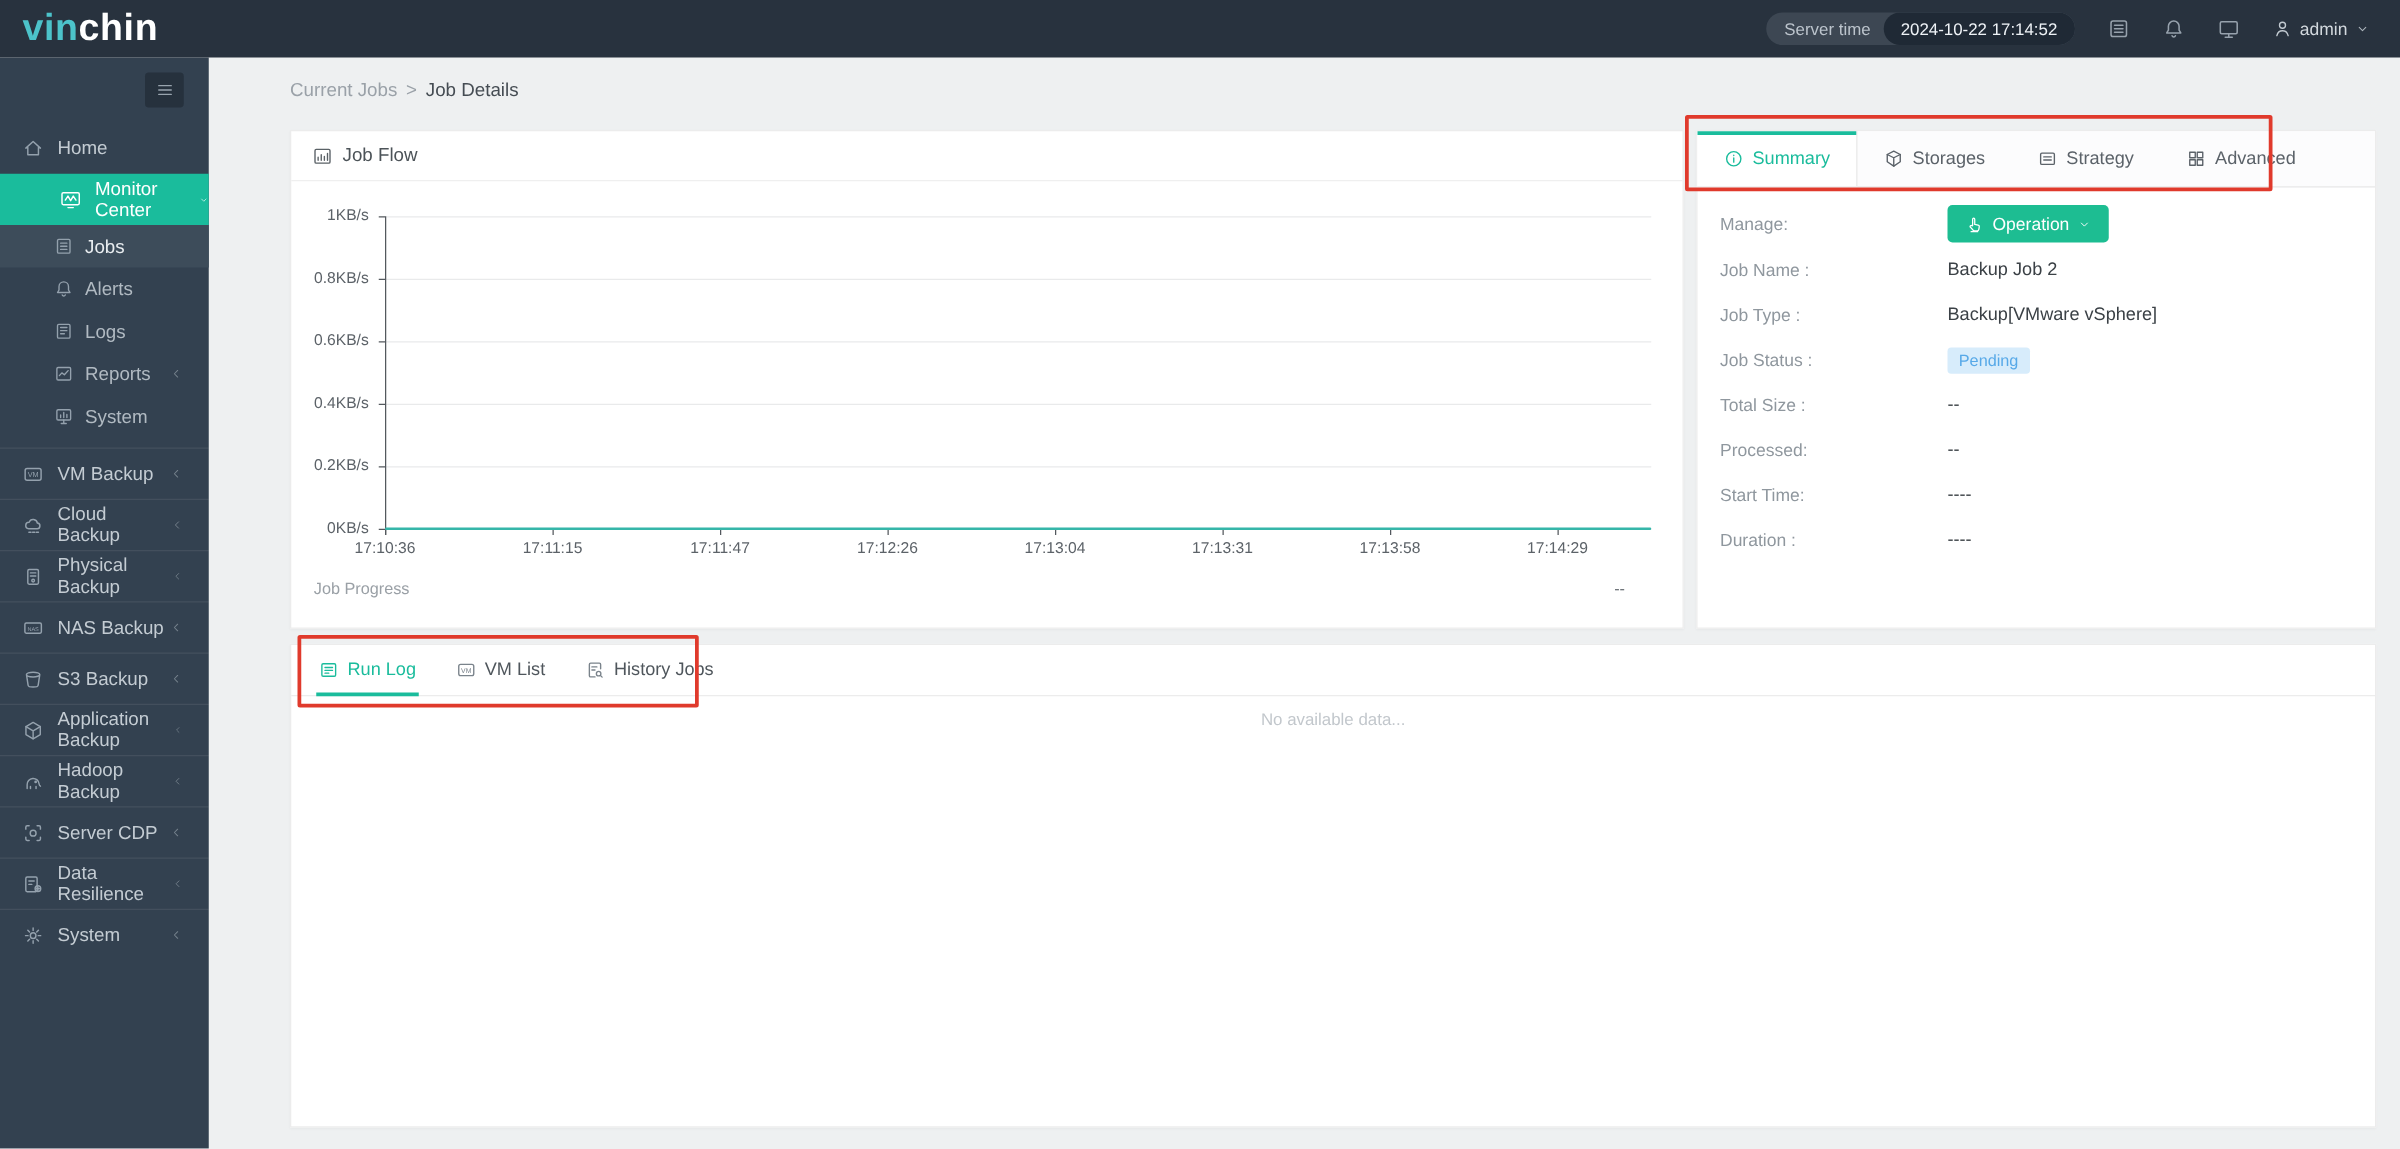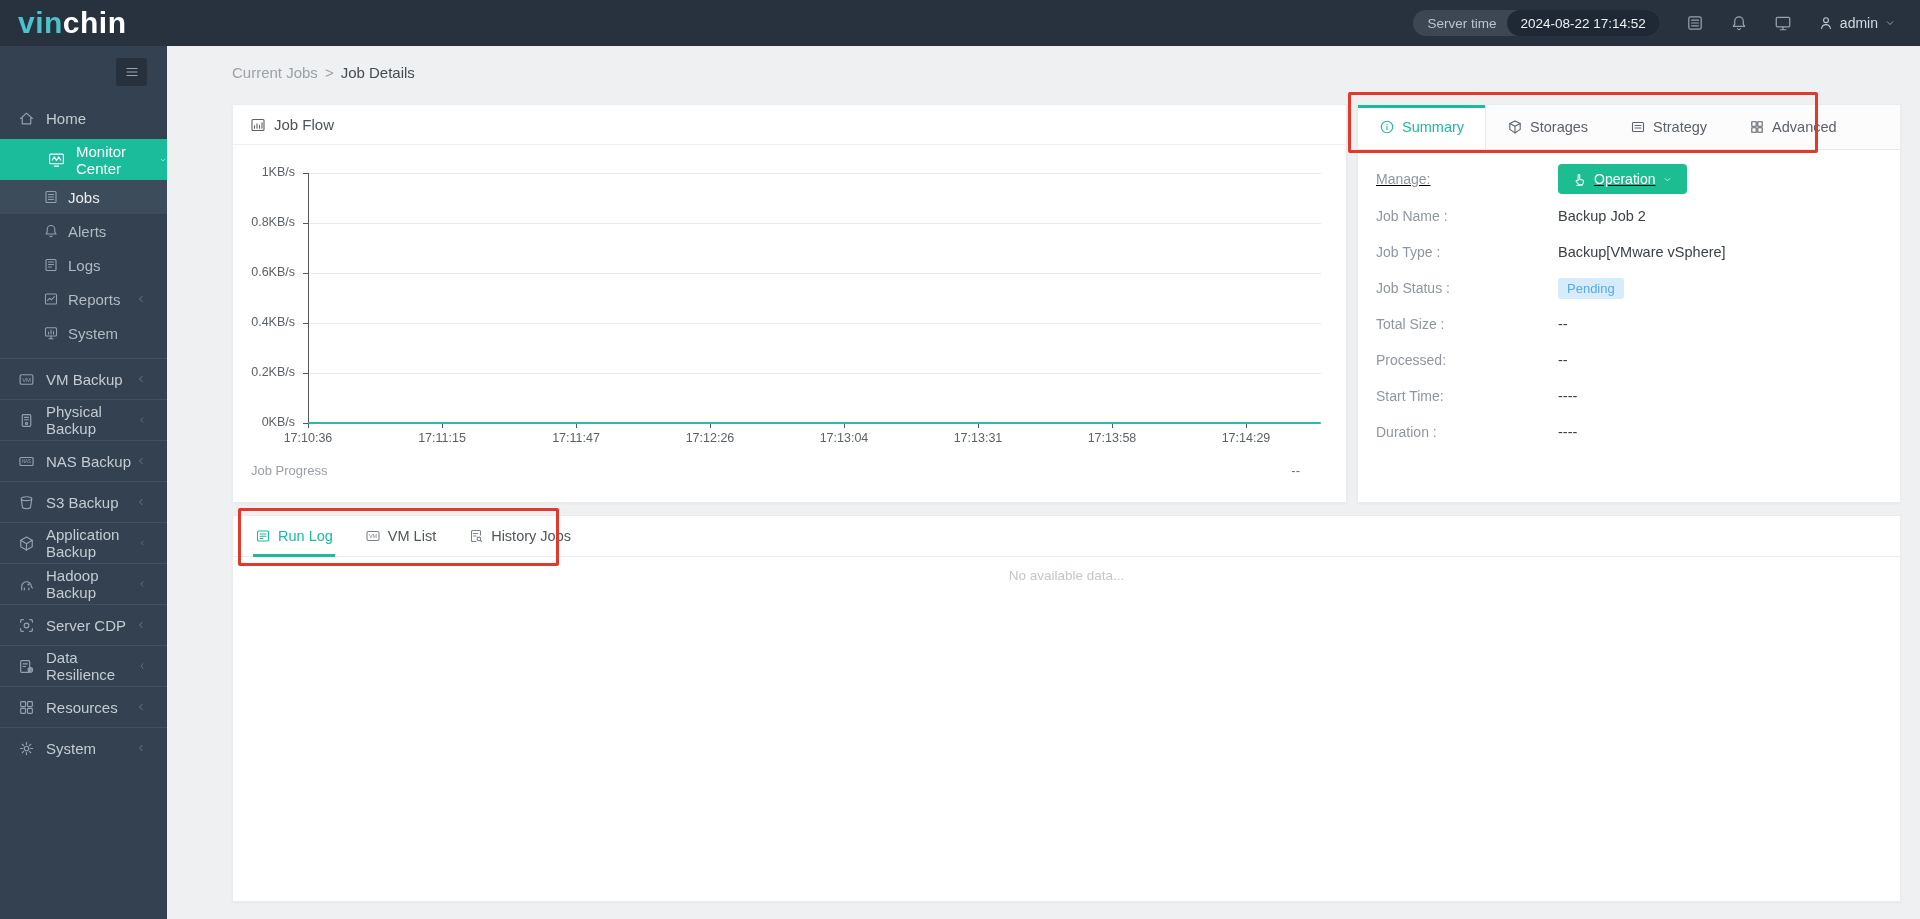--- a/index.html
+++ b/index.html
@@ -62,21 +62,21 @@
   .progress-row { position:absolute; left:18px; right:46px; top:358px; display:flex; justify-content:space-between; font-size:13px; color:#9aa0a6; }
   .progress-row .pv { color:#6a7076; }
 
   
   .summary { left:1357px; top:104px; width:544px; height:399px; }
   .sum-tabs { display:flex; height:45px; border-bottom:1px solid #e8e8e8; background:#fcfcfd; }
   .sum-tab { position:relative; display:flex; align-items:center; gap:7px; padding:0 21px; font-size:14.5px; color:#5b6269; cursor:pointer; }
   .sum-tab .ticon { width:16px; height:16px; display:flex; }
   .sum-tab.active { color:#1abc9c; background:#ffffff; border-right:1px solid #e8e8e8; }
   .sum-tab.active::before { content:""; position:absolute; left:0; top:0; right:0; height:3px; background:#1abc9c; }
-  .manage-row { display:flex; align-items:center; margin:14px 0 0 18px; height:30px;text-decoration:underline; }
+  .manage-row { display:flex; align-items:center; margin:14px 0 0 18px; height:30px; }
   .srl { width:182px; color:#8f979e; font-size:14px; flex:none; }
   .op-btn { display:flex; align-items:center; gap:7px; height:30px; padding:0 14px; background:#1dbd92; border:none; border-radius:4px; color:#ffffff; font-size:14px; font-family:inherit; cursor:pointer; }
   .op-btn .hic { width:15px; height:15px; display:flex; }
   .op-btn .hic svg { width:15px; height:15px; }
   .op-btn .cdn { width:11px; height:11px; display:flex; }
   .op-btn .cdn svg { width:11px; height:11px; }
   .sum-rows { margin-top:4px; }
   .sum-row { display:flex; align-items:center; height:36px; padding-left:18px; }
   .sum-row .srv { color:#3b4146; font-size:14.5px; }
   .sum-row.badge .srv { background:#d7ecfb; color:#57a9e8; font-size:13px; padding:3px 9px; border-radius:3px; }
@@ -100,21 +100,21 @@
 
 <div class="page">
 
   <div class="topbar">
     <div class="logo">
       <span class="p1">vin</span><span class="p2">chin</span>
     </div>
     <div class="tb-right">
       <div class="server-pill">
         <span class="st-label">Server time</span>
-        <span class="st-value">2024-08-22 17:14:52</span>
+        <span class="st-value">2024-10-22 17:14:52</span>
       </div>
       <span class="tb-ic">
           <svg viewBox="0 0 16 16" width="16" height="16" fill="none" stroke="currentColor" stroke-width="1.1" stroke-linecap="round" stroke-linejoin="round" style="width:100%;height:100%">
             <rect x="2.5" y="2.5" width="11" height="11" rx="1.5"></rect>
             <path d="M5 5.5h6M5 8h6M5 10.5h6"></path>
           </svg>
         </span>
       <span class="tb-ic">
           <svg viewBox="0 0 16 16" width="16" height="16" fill="none" stroke="currentColor" stroke-width="1.1" stroke-linecap="round" stroke-linejoin="round" style="width:100%;height:100%">
             <path d="M8 2.5a3.8 3.8 0 0 0-3.8 3.8V9L3 11h10l-1.2-2V6.3A3.8 3.8 0 0 0 8 2.5z"></path>
@@ -243,20 +243,34 @@
           <span class="lbl">VM Backup</span>
           <span class="chev">
             <svg viewBox="0 0 16 16" width="16" height="16" fill="none" stroke="currentColor" stroke-width="1.1" stroke-linecap="round" stroke-linejoin="round" style="width:100%;height:100%">
               <path d="M9.5 4.5 6 8l3.5 3.5"></path>
             </svg>
           </span>
         </div>
         <div class="s-item divider top">
           <span class="icon">
             <svg viewBox="0 0 16 16" width="16" height="16" fill="none" stroke="currentColor" stroke-width="1.1" stroke-linecap="round" stroke-linejoin="round" style="width:100%;height:100%">
+              <path d="M4.7 10.3a2.4 2.4 0 0 1 .3-4.8 3.2 3.2 0 0 1 6.2.6 2.1 2.1 0 0 1-.4 4.2z"></path>
+              <path d="M4.8 13h1.6M7.6 13h1.6M10.4 13h1.6"></path>
+            </svg>
+          </span>
+          <span class="lbl">Cloud Backup</span>
+          <span class="chev">
+            <svg viewBox="0 0 16 16" width="16" height="16" fill="none" stroke="currentColor" stroke-width="1.1" stroke-linecap="round" stroke-linejoin="round" style="width:100%;height:100%">
+              <path d="M9.5 4.5 6 8l3.5 3.5"></path>
+            </svg>
+          </span>
+        </div>
+        <div class="s-item divider top">
+          <span class="icon">
+            <svg viewBox="0 0 16 16" width="16" height="16" fill="none" stroke="currentColor" stroke-width="1.1" stroke-linecap="round" stroke-linejoin="round" style="width:100%;height:100%">
               <rect x="4" y="2.5" width="8" height="11" rx="1"></rect>
               <path d="M6 5h4M6 7.3h4"></path>
               <circle cx="8" cy="10.8" r="1"></circle>
             </svg>
           </span>
           <span class="lbl">Physical Backup</span>
           <span class="chev">
             <svg viewBox="0 0 16 16" width="16" height="16" fill="none" stroke="currentColor" stroke-width="1.1" stroke-linecap="round" stroke-linejoin="round" style="width:100%;height:100%">
               <path d="M9.5 4.5 6 8l3.5 3.5"></path>
             </svg>
@@ -334,36 +348,20 @@
         <div class="s-item divider top">
           <span class="icon">
             <svg viewBox="0 0 16 16" width="16" height="16" fill="none" stroke="currentColor" stroke-width="1.1" stroke-linecap="round" stroke-linejoin="round" style="width:100%;height:100%">
               <rect x="2.5" y="2.5" width="8.5" height="11" rx="1"></rect>
               <path d="M4.8 5.5h4M4.8 8h2.2"></path>
               <circle cx="11.6" cy="11.2" r="2.1"></circle>
               <path d="M11.6 10v2.4M10.4 11.2h2.4"></path>
             </svg>
           </span>
           <span class="lbl">Data Resilience</span>
-          <span class="chev">
-            <svg viewBox="0 0 16 16" width="16" height="16" fill="none" stroke="currentColor" stroke-width="1.1" stroke-linecap="round" stroke-linejoin="round" style="width:100%;height:100%">
-              <path d="M9.5 4.5 6 8l3.5 3.5"></path>
-            </svg>
-          </span>
-        </div>
-        <div class="s-item divider top">
-          <span class="icon">
-            <svg viewBox="0 0 16 16" width="16" height="16" fill="none" stroke="currentColor" stroke-width="1.1" stroke-linecap="round" stroke-linejoin="round" style="width:100%;height:100%">
-              <rect x="2.5" y="2.5" width="4.6" height="4.6" rx="0.8"></rect>
-              <rect x="8.9" y="2.5" width="4.6" height="4.6" rx="0.8"></rect>
-              <rect x="2.5" y="8.9" width="4.6" height="4.6" rx="0.8"></rect>
-              <rect x="8.9" y="8.9" width="4.6" height="4.6" rx="0.8"></rect>
-            </svg>
-          </span>
-          <span class="lbl">Resources</span>
           <span class="chev">
             <svg viewBox="0 0 16 16" width="16" height="16" fill="none" stroke="currentColor" stroke-width="1.1" stroke-linecap="round" stroke-linejoin="round" style="width:100%;height:100%">
               <path d="M9.5 4.5 6 8l3.5 3.5"></path>
             </svg>
           </span>
         </div>
         <div class="s-item divider top">
           <span class="icon">
             <svg viewBox="0 0 16 16" width="16" height="16" fill="none" stroke="currentColor" stroke-width="1.1" stroke-linecap="round" stroke-linejoin="round" style="width:100%;height:100%">
               <circle cx="8" cy="8" r="2.1"></circle>

